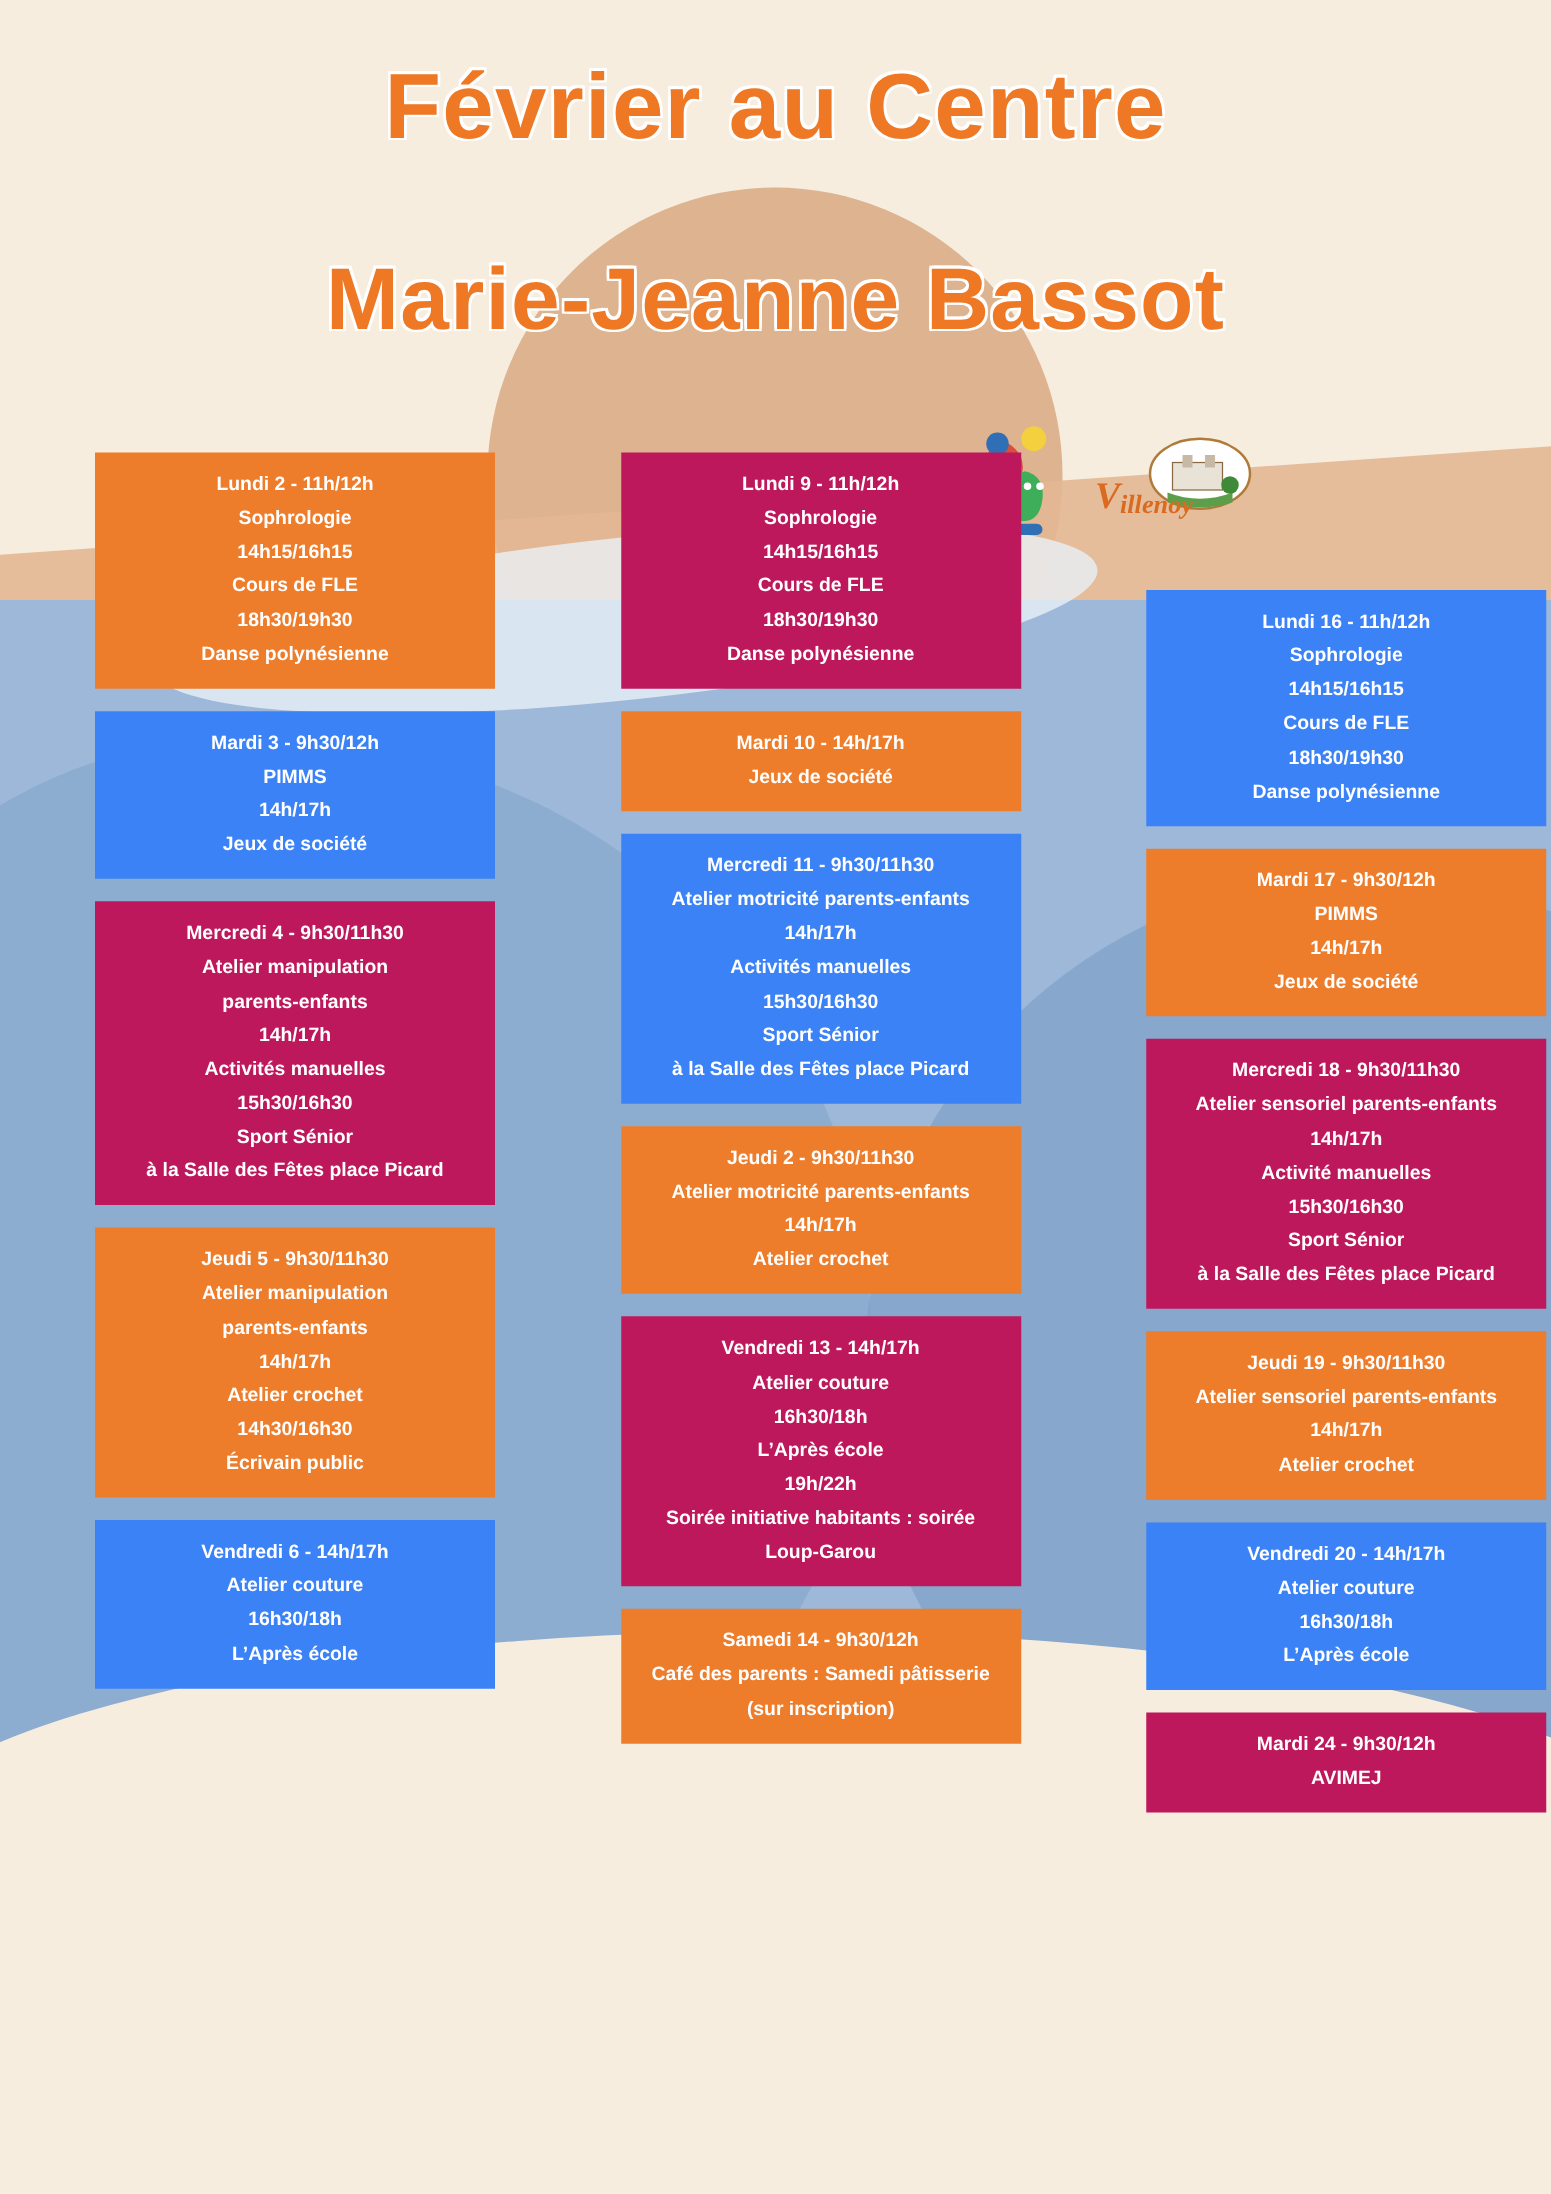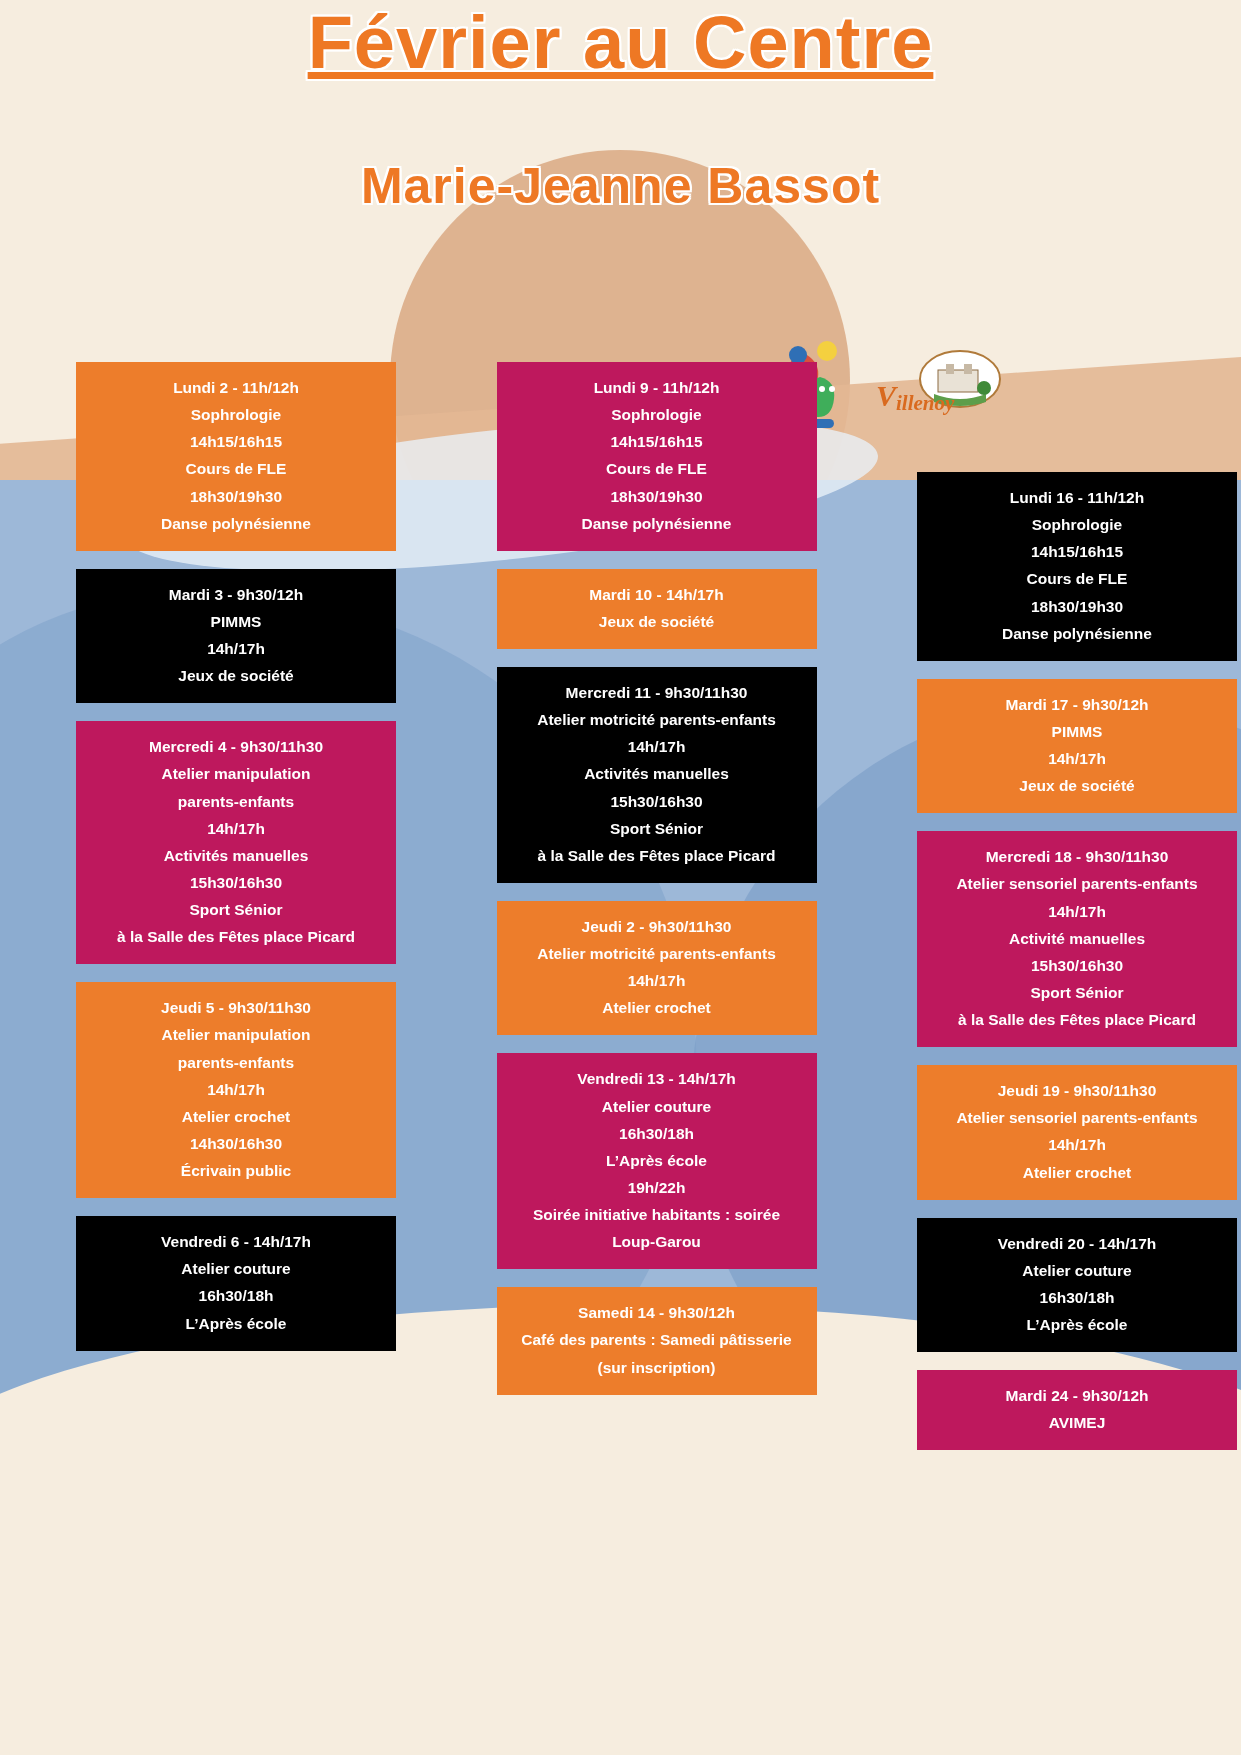--- a/index.html
+++ b/index.html
@@ -123,26 +123,26 @@
     font-weight: bold;
     letter-spacing: 1px;
     margin: 0;
     text-shadow:
        2px 0 0 #ffffff, -2px 0 0 #ffffff,
        0 2px 0 #ffffff, 0 -2px 0 #ffffff,
        2px 2px 0 #ffffff, -2px 2px 0 #ffffff,
        2px -2px 0 #ffffff, -2px -2px 0 #ffffff;
   }
   .title1 {
+    padding-top: 42px;
     font-size: 74px;
-    text-decoration: underline;
   }
   .title2 {
     padding-top: 72px;
-    font-size: 50px;
+    font-size: 70px;
   }
 
   
   .logos {
     position: absolute;
     left: 770px;
     top: 330px;
     width: 240px;
     height: 110px;
     display: flex;
@@ -173,21 +173,21 @@
     padding: 12px 10px 14px;
     box-sizing: border-box;
     text-align: center;
     color: #ffffff;
     font-size: 15.5px;
     font-weight: bold;
     line-height: 1.75;
   }
   .orange { background: #ed7d2b; }
   .blue-dark { background: #be185d; }
-  .blue-light { background: #000000; }
+  .blue-light { background: #3b82f6; }
 
   .card .line { display: block; }
 
   
   .footer {
     position: absolute;
     left: 0;
     bottom: 28px;
     width: 1241px;
     text-align: center;

